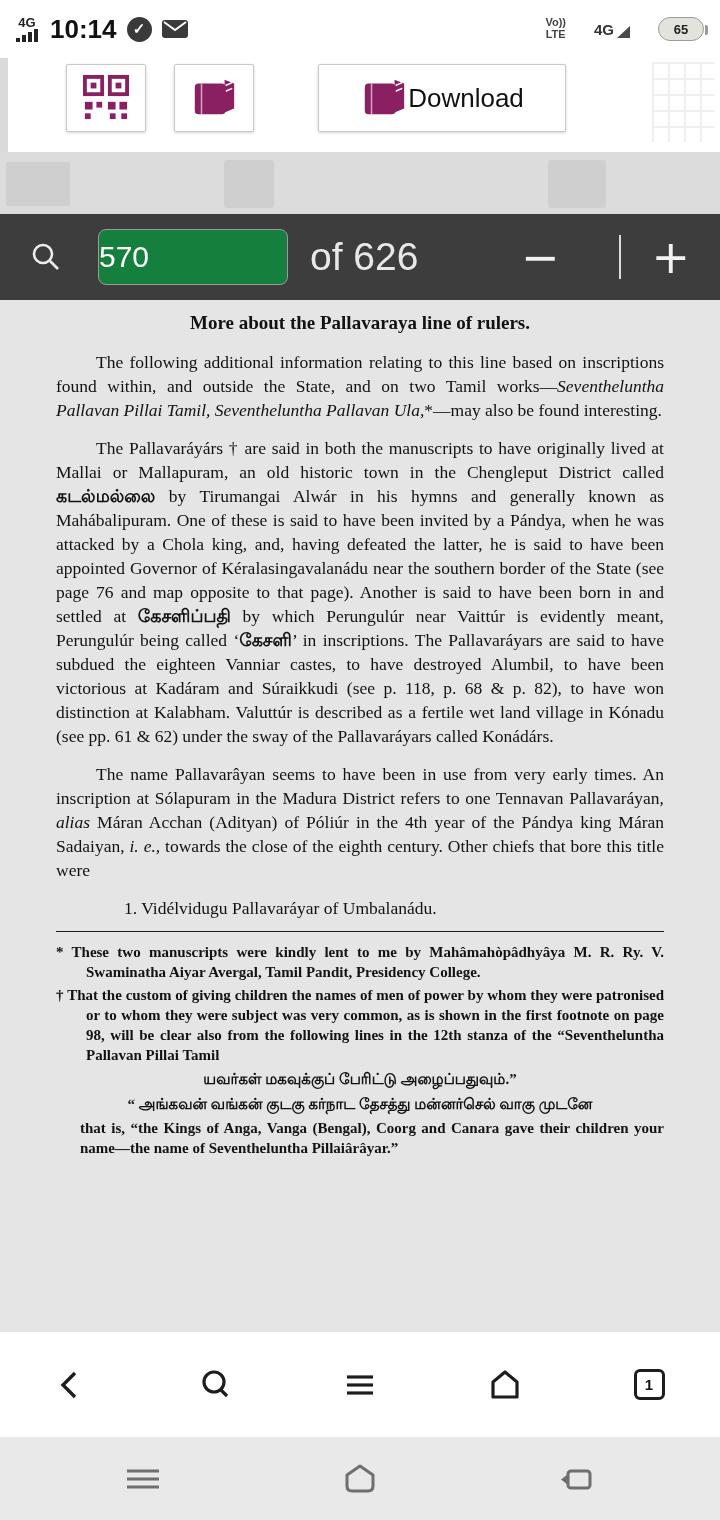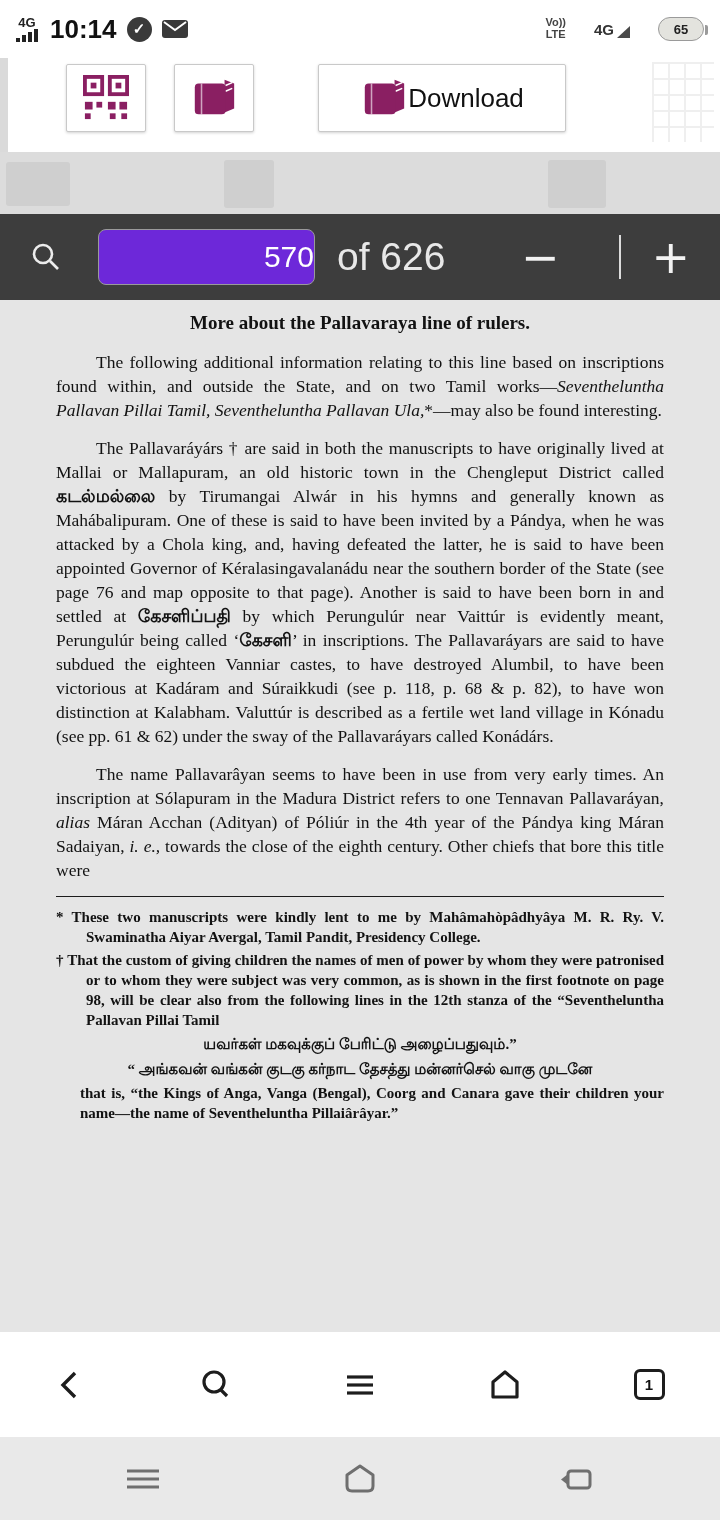--- a/index.html
+++ b/index.html
@@ -63,22 +63,22 @@
   
   .gray-band { position:relative; height:62px; background:#dcdcdc; overflow:hidden; }
   .band-shape { position:absolute; background:#cfcfcf; border-radius:3px; }
 
   
   .pager-bar {
     height:86px; background:#3d3d3d; display:flex; align-items:center; padding:0 30px;
   }
   .pager-bar .mag { margin-right:36px; flex:0 0 auto; cursor:pointer; }
   .page-input {
-    width:217px; height:56px; background:#6d28d9; border:1.5px solid #9a9a9a; border-radius:8px;
-    color:#fff; font-size:30px; text-align:right; font-family:"Liberation Sans", sans-serif;
+    width:190px; height:56px; background:#15803d; border:1.5px solid #9a9a9a; border-radius:8px;
+    color:#fff; font-size:30px; text-align:left; font-family:"Liberation Sans", sans-serif;
     outline:none;
   }
   .page-total { font-size:39px; color:#e8e8e8; margin-left:22px; }
   .pager-spacer { flex:1; }
   .zoom-minus, .zoom-plus {
     font-size:46px; color:#f2f2f2; line-height:1; cursor:pointer; user-select:none;
     font-family:"DejaVu Sans", sans-serif;
   }
   .zoom-divider { width:2px; height:44px; background:#dcdcdc; margin:0 30px; }
   .zoom-plus { margin-left:0; }
@@ -225,20 +225,21 @@
   <div class="page">
     <h1>More about the Pallavaraya line of rulers.</h1>
 
     <p class="body-para"><span>The following additional information relating to this line based on inscriptions found within, and outside the State, and on two Tamil works—</span><i>Seventheluntha Pallavan Pillai Tamil, Seventheluntha Pallavan Ula,</i><span>*—may also be found interesting.</span></p>
 
     <p class="body-para"><span>The Pallavaráyárs † are said in both the manuscripts to have originally lived at Mallai or Mallapuram, an old historic town in the Chengleput District called </span><span class="tamil">கடல்மல்லை</span><span> by Tirumangai Alwár in his hymns and generally known as Mahábalipuram.  One of these is said to have been invited by a Pándya, when he was attacked by a Chola king, and, having defeated the latter, he is said to have been appointed Governor of Kéralasingavalanádu near the southern border of the State (see page 76 and map opposite to that page). Another is said to have been born in and settled at </span><span class="tamil">கேசளிப்பதி</span><span> by which Perungulúr near Vaittúr is evidently meant, Perungulúr being called ‘</span><span class="tamil">கேசளி</span><span>’ in inscriptions.  The Pallavaráyars are said to have subdued the eighteen Vanniar castes, to have destroyed Alumbil, to have been victorious at Kadáram and Súraikkudi (see p. 118, p. 68 &amp; p. 82), to have won distinction at Kalabham. Valuttúr is described as a fertile wet land village in Kónadu (see pp. 61 &amp; 62) under the sway of the Pallavaráyars called Konádárs.</span></p>
 
     <p class="body-para"><span>The name Pallavarâyan seems to have been in use from very early times. An inscription at Sólapuram in the Madura District refers to one Tennavan Pallavaráyan, </span><i>alias</i><span> Máran Acchan (Adityan) of Póliúr in the 4th year of the Pándya king Máran Sadaiyan, </span><i>i. e.,</i><span> towards the close of the eighth century.  Other chiefs that bore this title were</span></p>
 
     <div class="list-block">
+      <p class="list-item">1.  Vidélvidugu Pallavaráyar of Umbalanádu.</p>
     </div>
 
     <div class="fn-rule"></div>
 
     <p class="footnote">* These two manuscripts were kindly lent to me by Mahâmahòpâdhyâya M. R. Ry. V. Swaminatha Aiyar Avergal, Tamil Pandit, Presidency College.</p>
     <p class="footnote">† That the custom of giving children the names of men of power by whom they were patronised or to whom they were subject was very common, as is shown in the first footnote on page 98, will be clear also from the following lines in the 12th stanza of the “Seventheluntha Pallavan Pillai Tamil</p>
     <p class="verse">யவர்கள் மகவுக்குப் பேரிட்டு அழைப்பதுவும்.”</p>
     <p class="verse">“ அங்கவன் வங்கன் குடகு கர்நாட தேசத்து மன்னர்செல் வாகு முடனே</p>
     <p class="footnote cont">that is, “the Kings of Anga, Vanga (Bengal), Coorg and Canara gave their children your name—the name of Seventheluntha Pillaiârâyar.”</p>
   </div>

